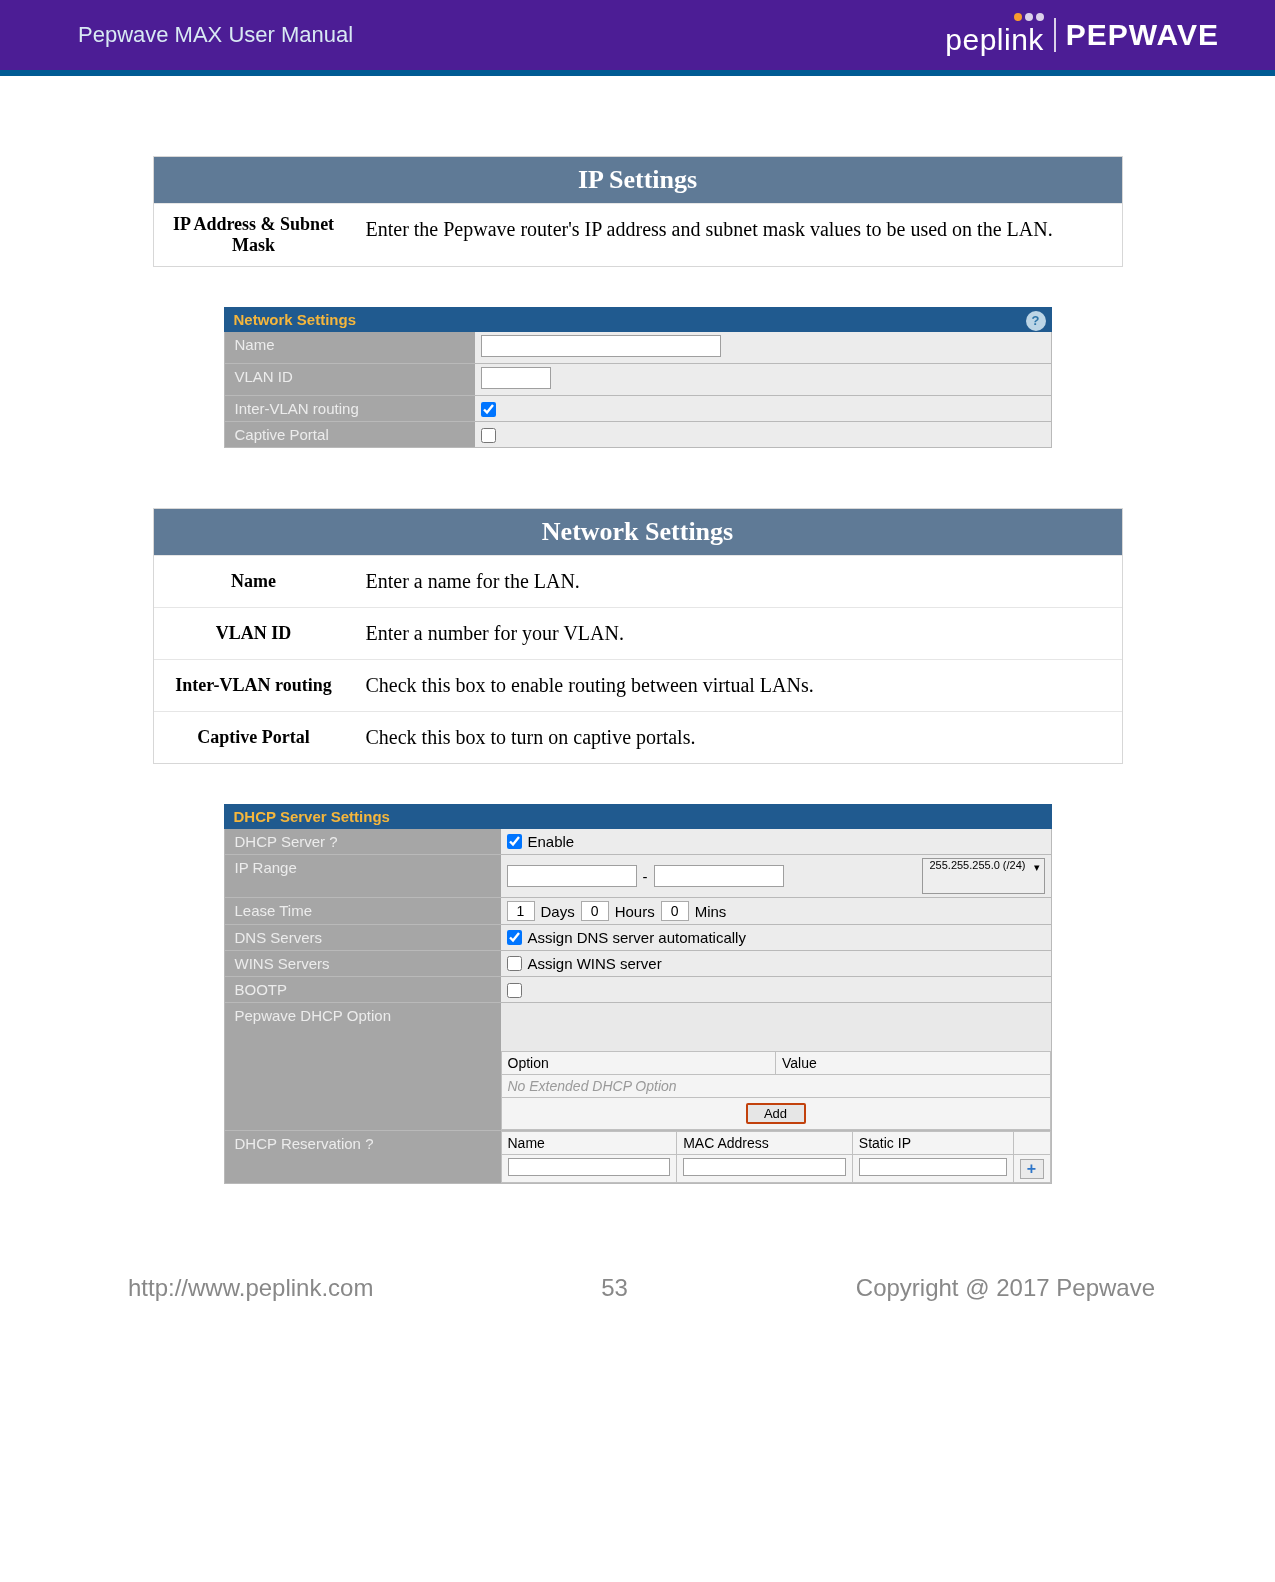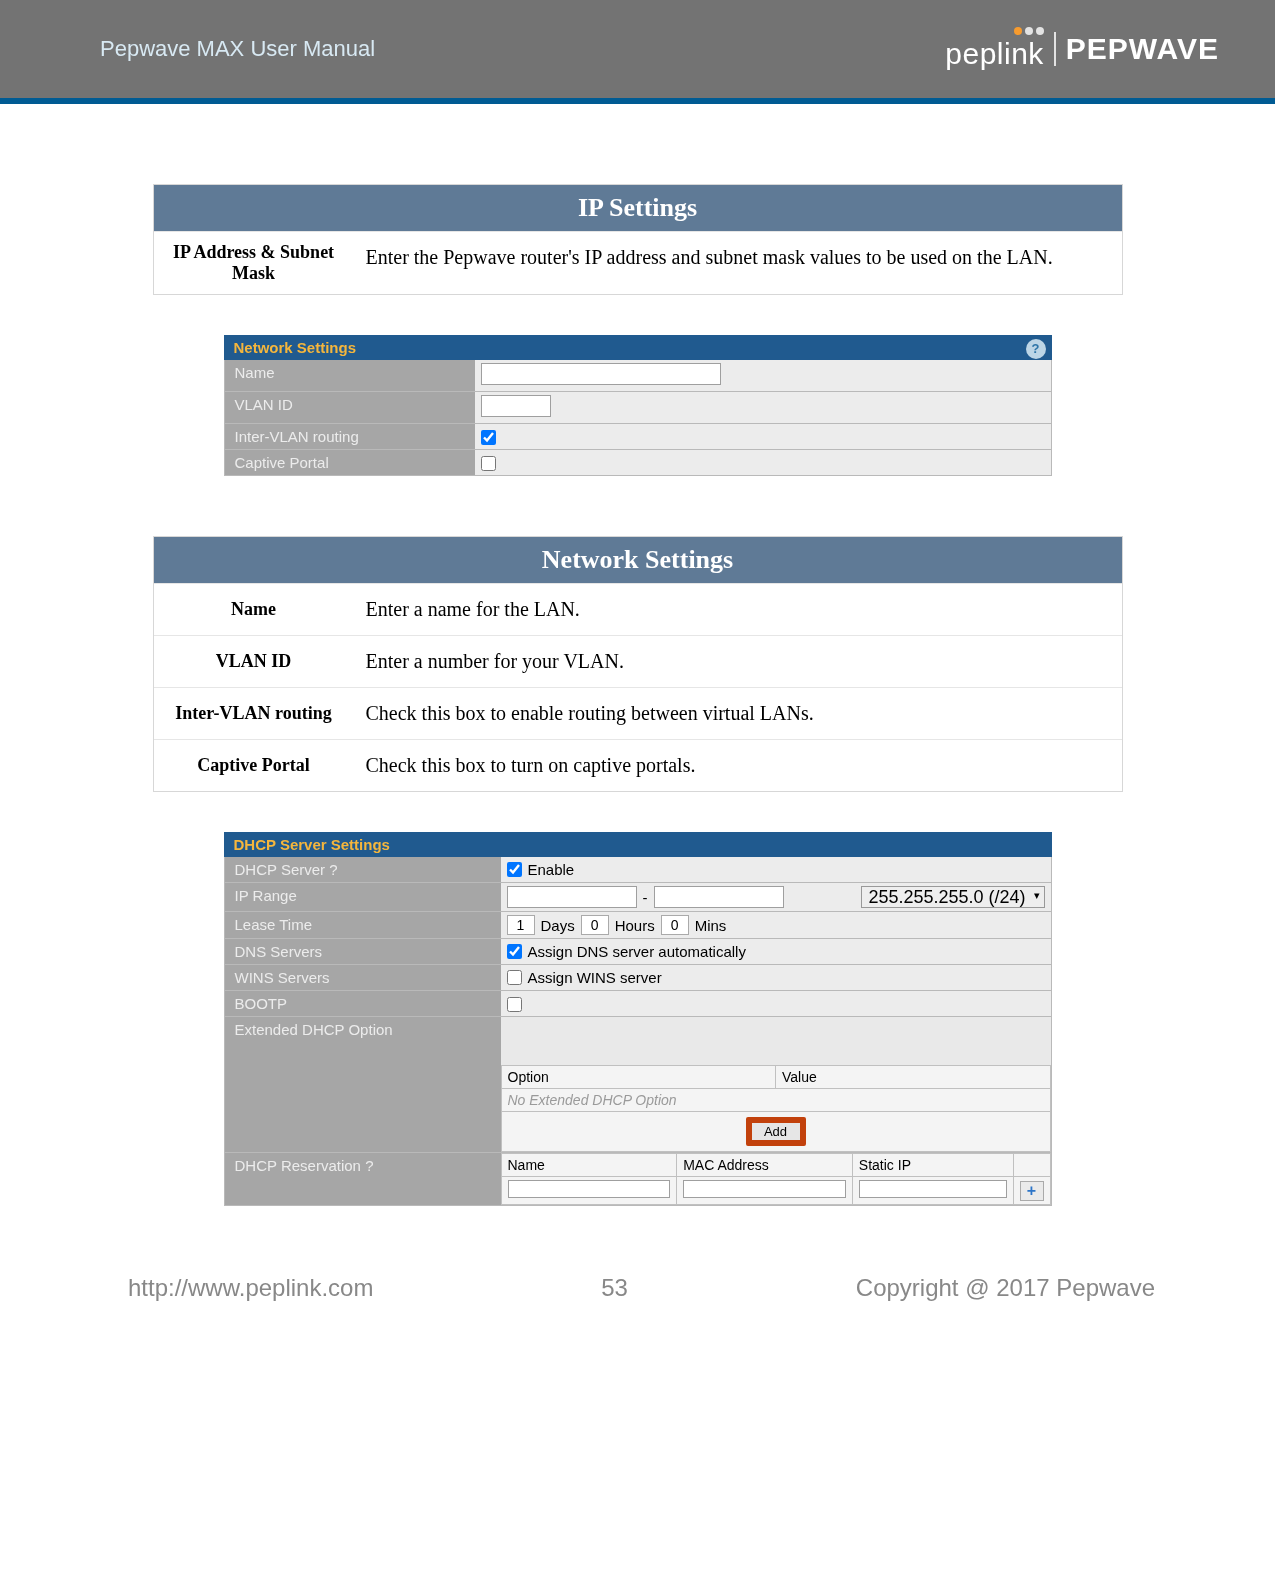--- a/index.html
+++ b/index.html
@@ -1,19 +1,19 @@
 <!DOCTYPE html>
 <html><head>
 <meta charset="utf-8">
 <style>
   * { box-sizing: border-box; margin: 0; padding: 0; }
   body { font-family: Arial, Helvetica, sans-serif; background: #fff; width: 1275px; height: 1582px; position: relative; }
 
   
-  .header { background: #737373; height: 98px; position: relative; display: flex; align-items: center; justify-content: space-between; padding: 0 56px 0 100px; }
+  .header { background: #4c1d95; height: 70px; position: relative; display: flex; align-items: center; justify-content: space-between; padding: 0 56px 0 78px; }
   .header-title { color: #d8e9f3; font-size: 22px; }
   .logo-wrap { display: flex; align-items: center; gap: 10px; color: #fff; }
   .logo-dots { display: flex; gap: 3px; }
   .logo-dots span { width: 8px; height: 8px; border-radius: 50%; background: #fff; display: inline-block; }
   .logo-dots span:nth-child(1){ background:#f79b2e;}
   .logo-dots span:nth-child(2){ background:#fff; opacity:.8;}
   .logo-dots span:nth-child(3){ background:#fff; opacity:.8;}
   .logo-text { font-size: 30px; font-weight: 400; letter-spacing: .5px; }
   .logo-sep { width: 2px; height: 34px; background: #fff; opacity:.8; }
   .logo-pepwave { font-size: 30px; font-weight: 700; letter-spacing: 1px; }
@@ -39,26 +39,26 @@
   .ui-row .ui-val { flex: 1; padding: 3px 6px; background: #ececec; }
   .ui-input { background: #fff; border: 1px solid #9f9f9f; height: 22px; display: inline-block; }
   .ui-input.w240 { width: 240px; }
   .ui-input.w70 { width: 70px; }
   .ui-chk { width: 15px; height: 15px; display:inline-block; vertical-align:middle; }
 
   .ui-table.dhcp { width: 828px; }
   .dhcp .ui-row .ui-lbl { width: 276px; }
   .dhcp .val-flex { display:flex; align-items:center; gap:6px; }
   .small-input { background:#fff; border:1px solid #aaa; height:20px; width:60px; text-align:center; font-size:14px; }
-  .select { background:#eee; border:1px solid #999; height:22px; padding:0 18px 0 6px; font-size:18px; position:relative; display:inline-block; }
+  .select { background:#eee; border:1px solid #999; height:36px; padding:0 18px 0 6px; font-size:11px; position:relative; display:inline-block; }
   .select::after { content:"▾"; position:absolute; right:4px; top:2px; font-size:11px; }
   .opt-table { width:100%; border-collapse:collapse; }
   .opt-table td, .opt-table th { border:1px solid #c0c0c0; padding:3px 6px; background:#f4f4f4; font-weight:400; text-align:left; font-size:14px; }
   .opt-empty { text-align:center; color:#9a9a9a; font-style:italic; font-size:14px; }
-  .add-btn { display:block; margin:2px auto; background:#e6e6e6; border:6px solid #c2410c; width:60px; text-align:center; font-size:13px; padding:1px 0; border-radius:2px; }
+  .add-btn { display:block; margin:2px auto; background:#e6e6e6; border:2px solid #c2410c; width:60px; text-align:center; font-size:13px; padding:1px 0; border-radius:2px; }
   .plus-btn { width:24px; height:20px; background:#eaeaea; border:1px solid #aaa; color:#2d75c8; font-weight:700; text-align:center; line-height:18px; font-size:16px; }
   .footer { position:absolute; bottom:280px; left:8px; right:0; display:flex; justify-content:space-between; padding:0 120px; color:#888; font-size:24px; font-family: Arial, sans-serif; }
 
   .checked { appearance:auto; }
 </style>
 </head>
 <body>
 
 <div class="header">
   <div class="header-title">Pepwave MAX User Manual</div>
@@ -182,21 +182,21 @@
         <span>Assign WINS server</span>
       </div>
     </div>
 
     <div class="ui-row">
       <div class="ui-lbl">BOOTP</div>
       <div class="ui-val"><input type="checkbox" class="ui-chk" style=""></div>
     </div>
 
     <div class="ui-row">
-      <div class="ui-lbl">Extended DHCP Option</div>
+      <div class="ui-lbl">Pepwave DHCP Option</div>
       <div class="ui-val" style="padding:0;margin-top:48px;">
         <table class="opt-table">
           <tbody>
               <tr>
             <th style="width:50%;">Option</th>
             <th>Value</th>
           </tr>
           <tr>
                 <td colspan="2" class="opt-empty">No Extended DHCP Option</td>
               </tr>

